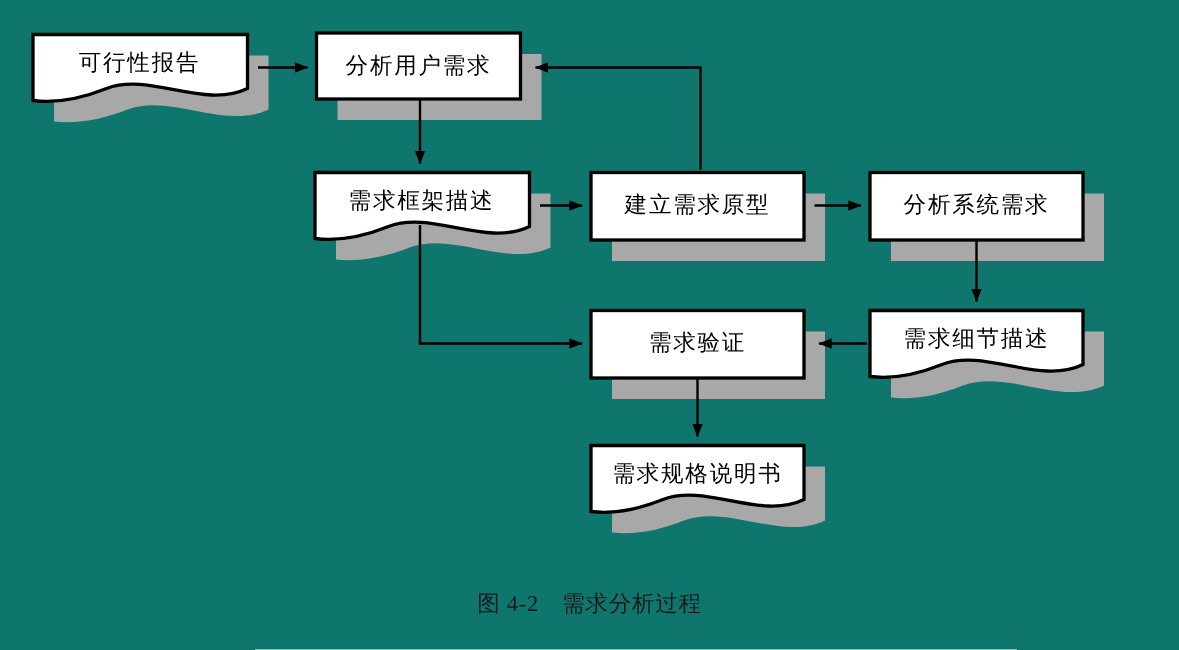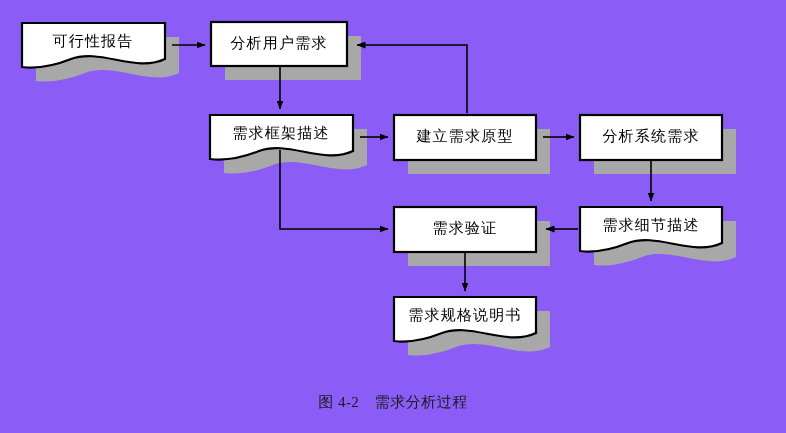--- a/index.html
+++ b/index.html
@@ -10,21 +10,21 @@
   body {
     width: 786px;
     height: 433px;
     font-family: "Liberation Serif", "DejaVu Serif", serif;
     overflow: hidden;
   }
   #diagram-root {
     position: relative;
     width: 786px;
     height: 433px;
-    background: #8b5cf6;
+    background: #0f766e;
   }
   svg#flow {
     display: block;
     width: 786px;
     height: 433px;
   }
   .node-label {
     font-family: "Liberation Serif", "DejaVu Serif", serif;
     font-size: 15px;
     fill: #000000;

